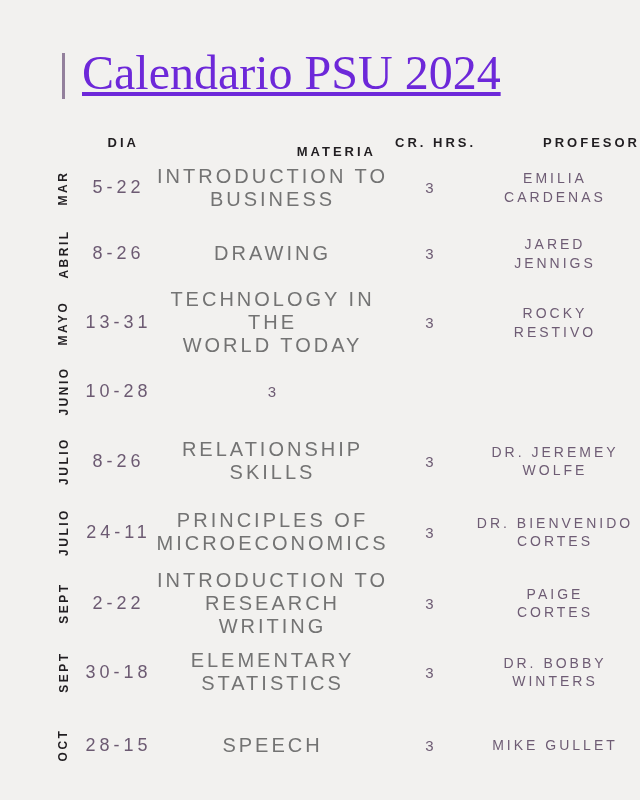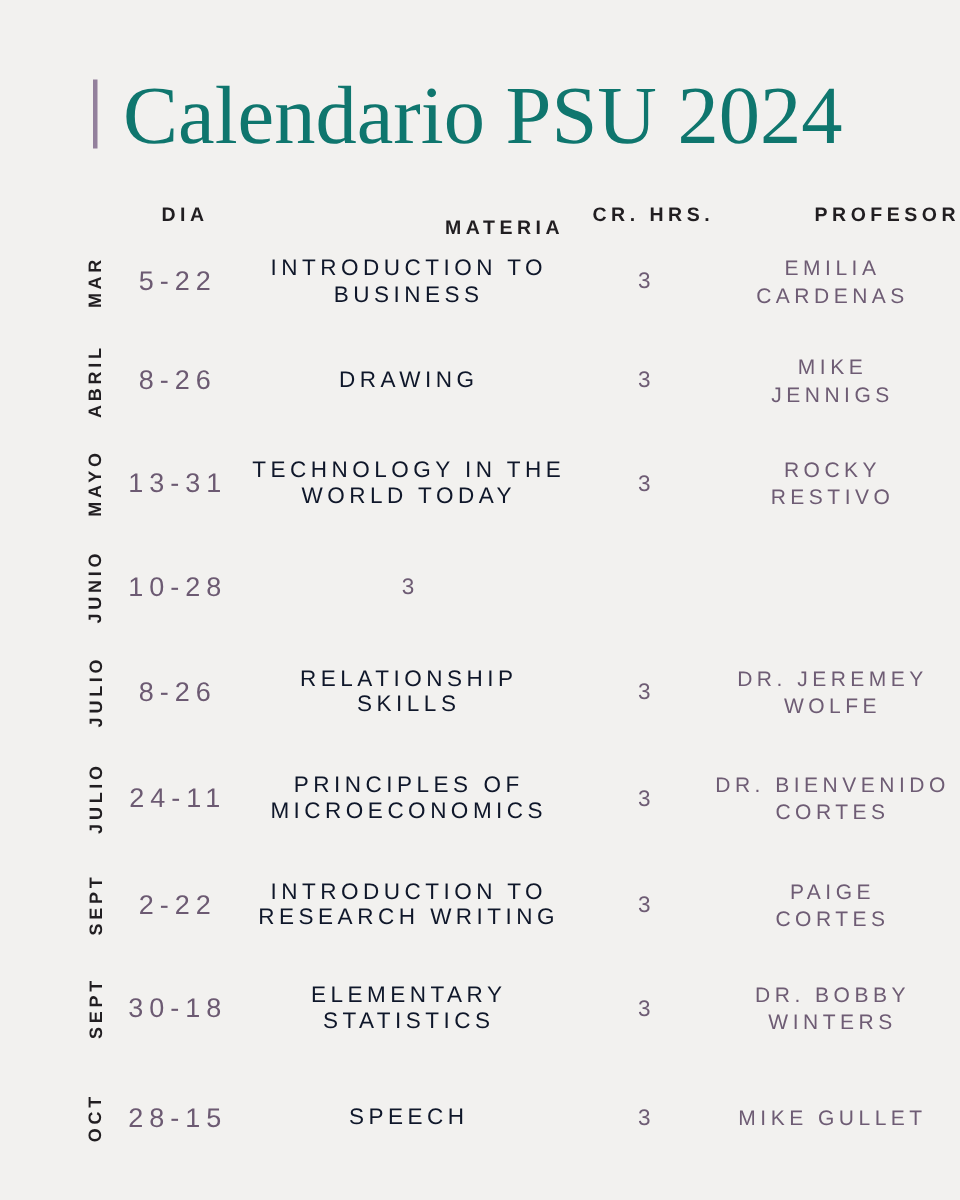--- a/index.html
+++ b/index.html
@@ -6,21 +6,21 @@
   body{
     width:640px;height:800px;position:relative;overflow:hidden;
     background:#f2f1ef;
     font-family:"Liberation Sans","DejaVu Sans",sans-serif;
   }
   
   .title-wrap{position:absolute;left:62px;top:47px;display:flex;}
   .title-bar{width:3px;height:46px;margin-top:6px;background:#93809c;margin-right:17px;}
   .title{
     font-family:"Liberation Serif","DejaVu Serif",serif;
-    font-size:55px;line-height:1.1;font-weight:400;color:#0f766e;white-space:nowrap;
+    font-size:48px;line-height:1.1;font-weight:400;color:#6d28d9;white-space:nowrap;text-decoration:underline;
   }
   
   .table{position:absolute;left:45px;top:125px;width:595px;}
   .hrow,.row{display:grid;grid-template-columns:37px 73px 235px 80px 170px;align-items:center;}
   .hrow{height:24px;}
   .rows{margin-top:7px;}
   .row:nth-child(1){height:63px}
   .row:nth-child(2){height:69px}
   .row:nth-child(3){height:68px}
   .row:nth-child(4){height:70px}
@@ -35,21 +35,21 @@
   .h-dia{transform:translateX(-16px);}
   .h-materia{transform:translateX(-14px);margin-top:19px;}
   .h-cr{transform:translateX(5px);}
   .cell{text-align:center;}
   .month-cell{display:flex;align-items:center;justify-content:center;overflow:visible;height:100%;}
   .month-label{
     display:inline-block;transform:rotate(-90deg);white-space:nowrap;
     font-size:12px;font-weight:700;letter-spacing:2.5px;color:#211e21;
   }
   .dia{font-size:18px;letter-spacing:4px;color:#6c5a72;white-space:nowrap;}
-  .materia{font-size:15px;letter-spacing:3px;color:#0f172a;line-height:1.15;}
+  .materia{font-size:20px;letter-spacing:3px;color:#737373;line-height:1.15;}
   .materia span{display:block;}
   .crhrs{font-size:15px;letter-spacing:1px;color:#6e5c74;}
   .prof{font-size:14px;letter-spacing:3px;color:#6e5c74;line-height:1.3;}
   .prof span{display:block;}
 </style>
 </head>
 <body>
 
 <div class="title-wrap">
   <div class="title-bar"></div>
@@ -87,21 +87,21 @@
       <div class="cell month-cell">
           <span class="month-label">ABRIL</span>
         </div>
       <div class="cell dia">8-26</div>
       <div class="cell materia">
           <span>DRAWING</span>
           <span></span>
         </div>
       <div class="cell crhrs">3</div>
       <div class="cell prof">
-          <span>MIKE</span>
+          <span>JARED</span>
           <span>JENNIGS</span>
         </div>
     </div>
 
     <div class="row">
       <div class="cell month-cell">
           <span class="month-label">MAYO</span>
         </div>
       <div class="cell dia">13-31</div>
       <div class="cell materia">

